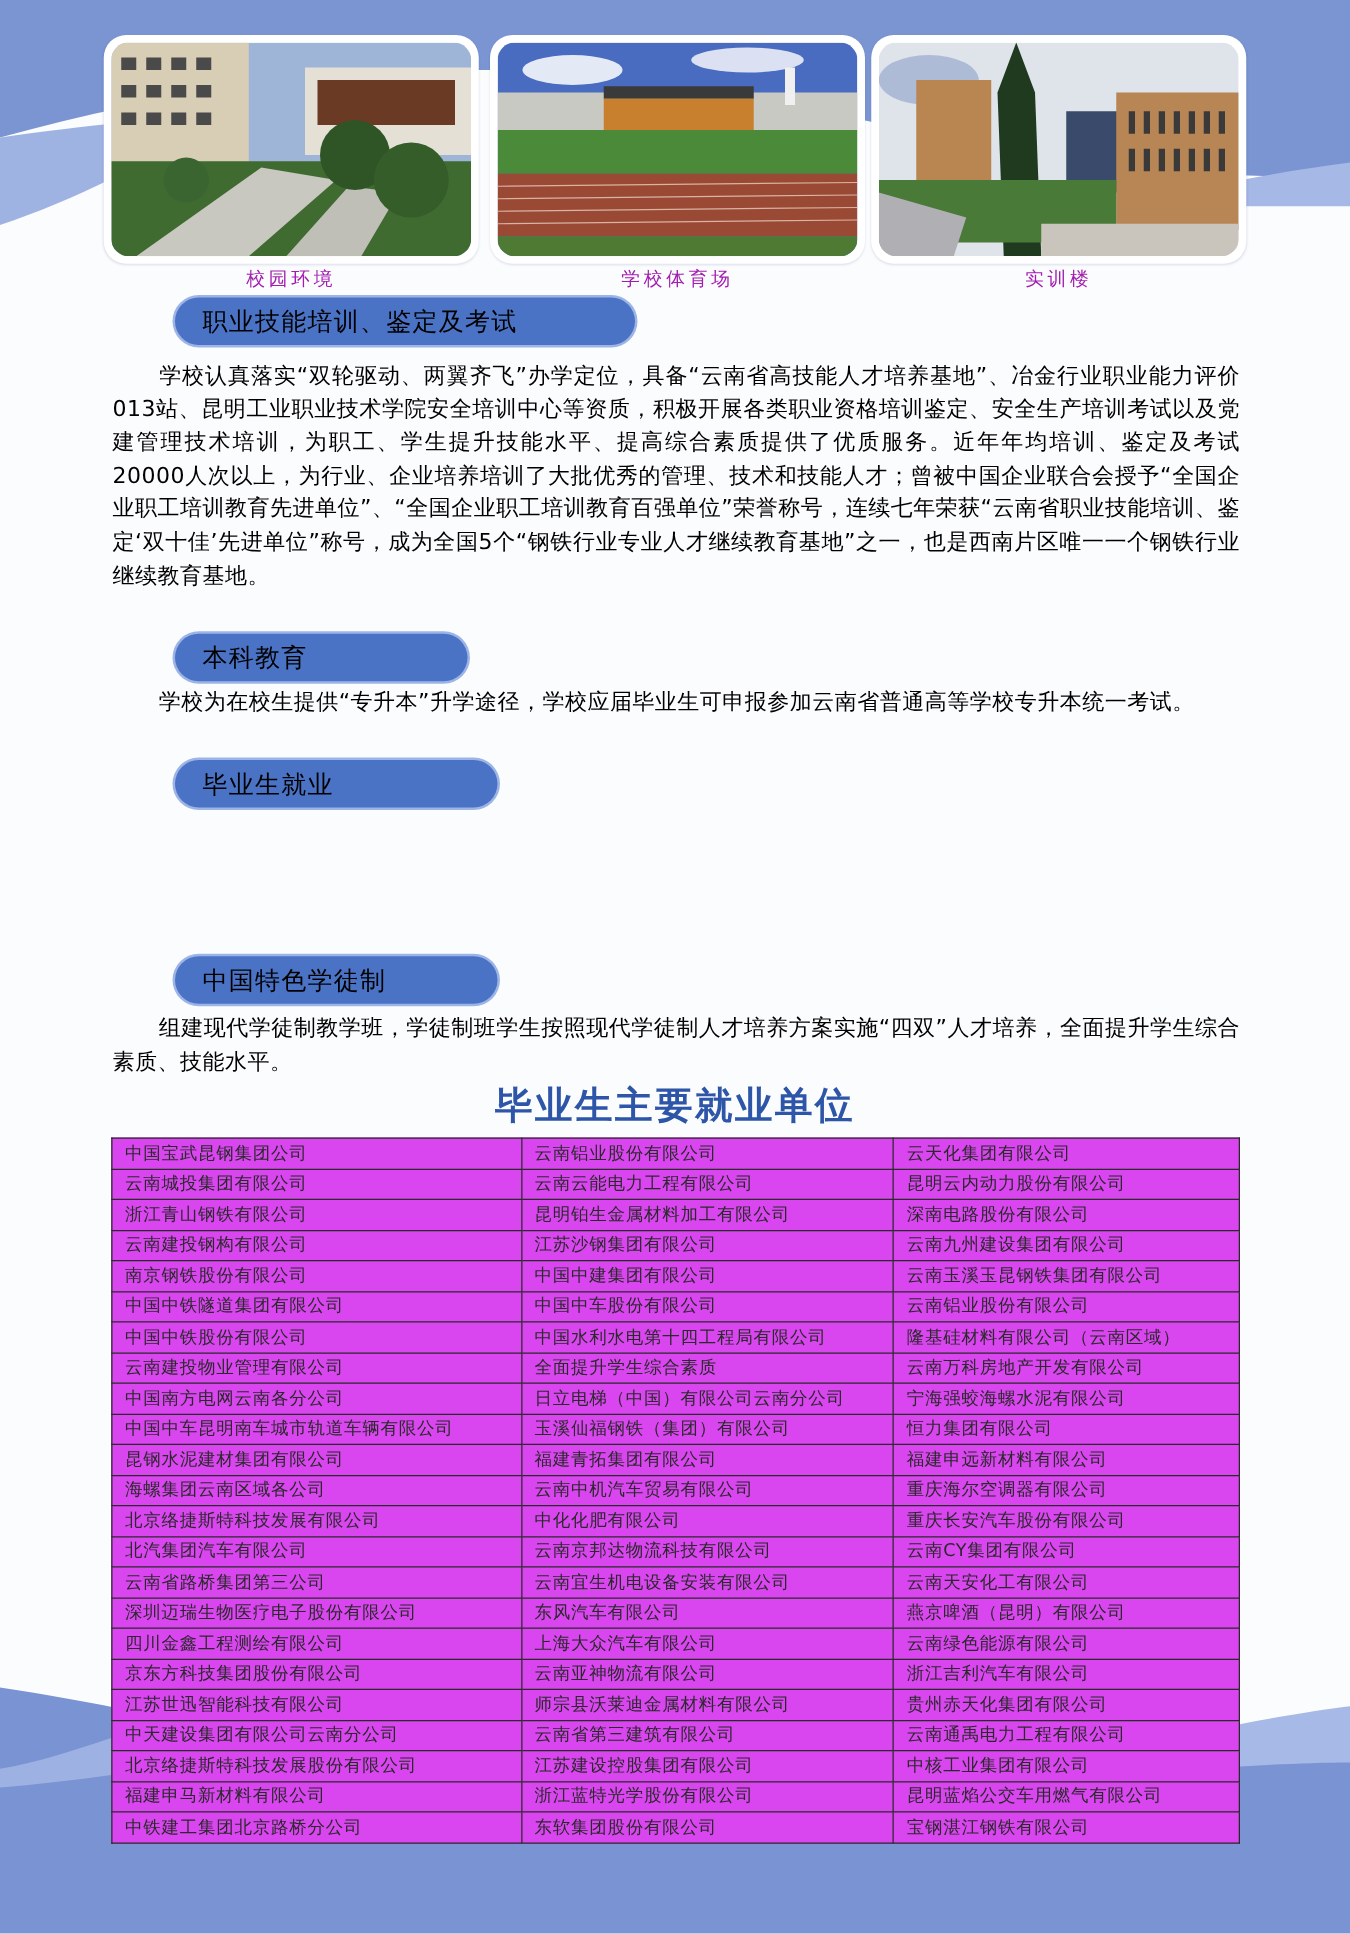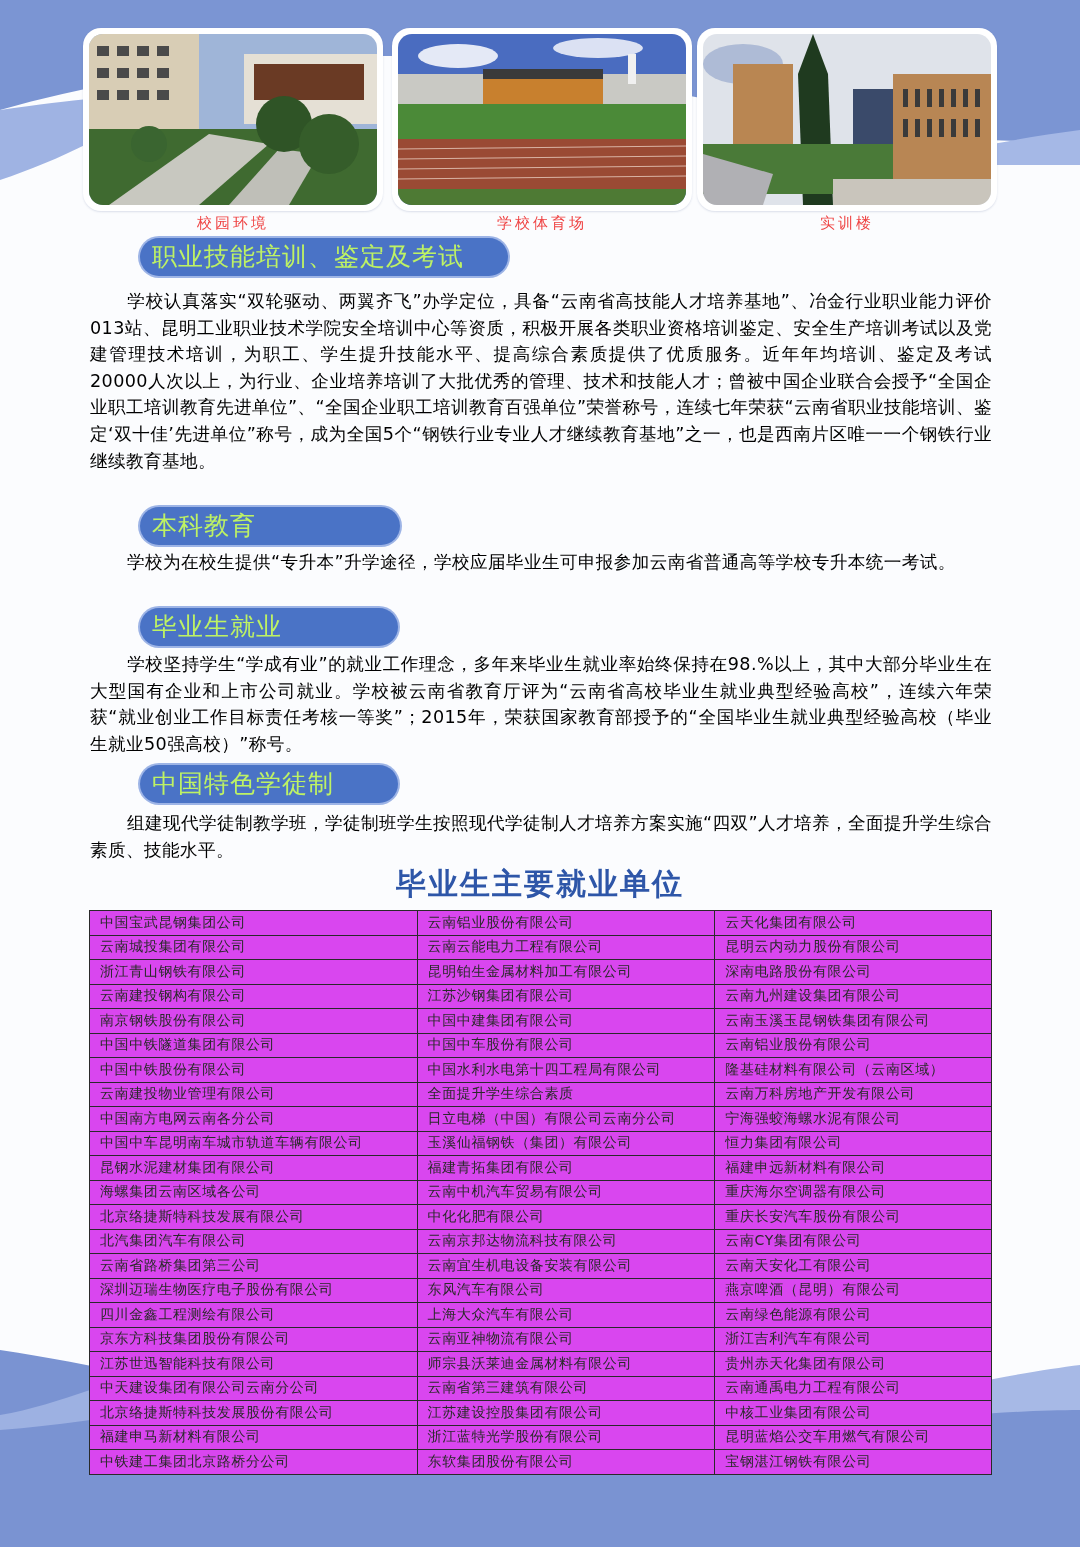--- a/index.html
+++ b/index.html
@@ -28,31 +28,31 @@
     position: absolute; top: 0; width: 300px; height: 183px;
     background: #ffffff; border-radius: 18px; padding: 6px;
     box-shadow: 0 1px 2px rgba(40,60,120,0.15);
   }
   .photo-card .img {
     width: 100%; height: 100%; border-radius: 14px; overflow: hidden; position: relative;
   }
   .photo-caption {
     position: absolute; top: 186px; width: 300px; text-align: center;
     font-family: "DejaVu Serif", "Liberation Serif", serif;
-    font-size: 15px; letter-spacing: 3px; color: #ef4444;
+    font-size: 15px; letter-spacing: 3px; color: #a21caf;
   }
   .img svg { display: block; width: 100%; height: 100%; }
 
   
   .pill {
     position: absolute; height: 38px; border-radius: 19px;
     background: #4a73c6;
     box-shadow: 0 0 0 2px #9db4e6;
-    color: #bef264; font-size: 25px; line-height: 38px;
-    padding-left: 12px; letter-spacing: 1px;
+    color: #000000; font-size: 20px; line-height: 38px;
+    padding-left: 22px; letter-spacing: 1px;
   }
 
   .para {
     position: absolute; left: 90px; width: 902px;
     font-size: 17.6px; line-height: 26.6px; letter-spacing: 0.4px;
     color: #000000; text-align: justify;
   }
   .para .indent { display: inline-block; width: 37px; }
 
   
@@ -176,25 +176,24 @@
           <rect x="130" y="145" width="158" height="26" fill="#c9c5bc"></rect>
         </svg>
       </div>
     </div>
     <div class="photo-caption" style="left:614px;">实训楼</div>
   </div>
 
   <div class="pill" style="top:238px; left:140px; width:368px;">职业技能培训、鉴定及考试</div>
   <p class="para" style="top:288px;"><span class="indent"></span><span>学校认真落实“双轮驱动、两翼齐飞”办学定位，具备“云南省高技能人才培养基地”、冶金行业职业能力评价013站、昆明工业职业技术学院安全培训中心等资质，积极开展各类职业资格培训鉴定、安全生产培训考试以及党建管理技术培训，为职工、学生提升技能水平、提高综合素质提供了优质服务。近年年均培训、鉴定及考试20000人次以上，为行业、企业培养培训了大批优秀的管理、技术和技能人才；曾被中国企业联合会授予“全国企业职工培训教育先进单位”、“全国企业职工培训教育百强单位”荣誉称号，连续七年荣获“云南省职业技能培训、鉴定‘双十佳’先进单位”称号，成为全国5个“钢铁行业专业人才继续教育基地”之一，也是西南片区唯一一个钢铁行业继续教育基地。</span></p>
 
-  <div class="pill" style="top:507px; left:140px; width:260px;">本科教育</div>
+  <div class="pill" style="top:507px; left:140px; width:234px;">本科教育</div>
   <p class="para" style="top:549px;"><span class="indent"></span><span>学校为在校生提供“专升本”升学途径，学校应届毕业生可申报参加云南省普通高等学校专升本统一考试。</span></p>
 
   <div class="pill" style="top:608px; left:140px; width:258px;">毕业生就业</div>
-  <p class="para" style="top:651px;"><span class="indent"></span><span>学校坚持学生“学成有业”的就业工作理念，多年来毕业生就业率始终保持在98.%以上，其中大部分毕业生在大型国有企业和上市公司就业。学校被云南省教育厅评为“云南省高校毕业生就业典型经验高校”，连续六年荣获“就业创业工作目标责任考核一等奖”；2015年，荣获国家教育部授予的“全国毕业生就业典型经验高校（毕业生就业50强高校）”称号。</span></p>
 
   <div class="pill" style="top:765px; left:140px; width:258px;">中国特色学徒制</div>
   <p class="para" style="top:810px;"><span class="indent"></span><span>组建现代学徒制教学班，学徒制班学生按照现代学徒制人才培养方案实施“四双”人才培养，全面提升学生综合素质、技能水平。</span></p>
 
   <div class="table-title">毕业生主要就业单位</div>
   <table class="units">
     <tbody id="units-body">
         <tr>
           <td class="c1">中国宝武昆钢集团公司</td>
           <td class="c2">云南铝业股份有限公司</td>

